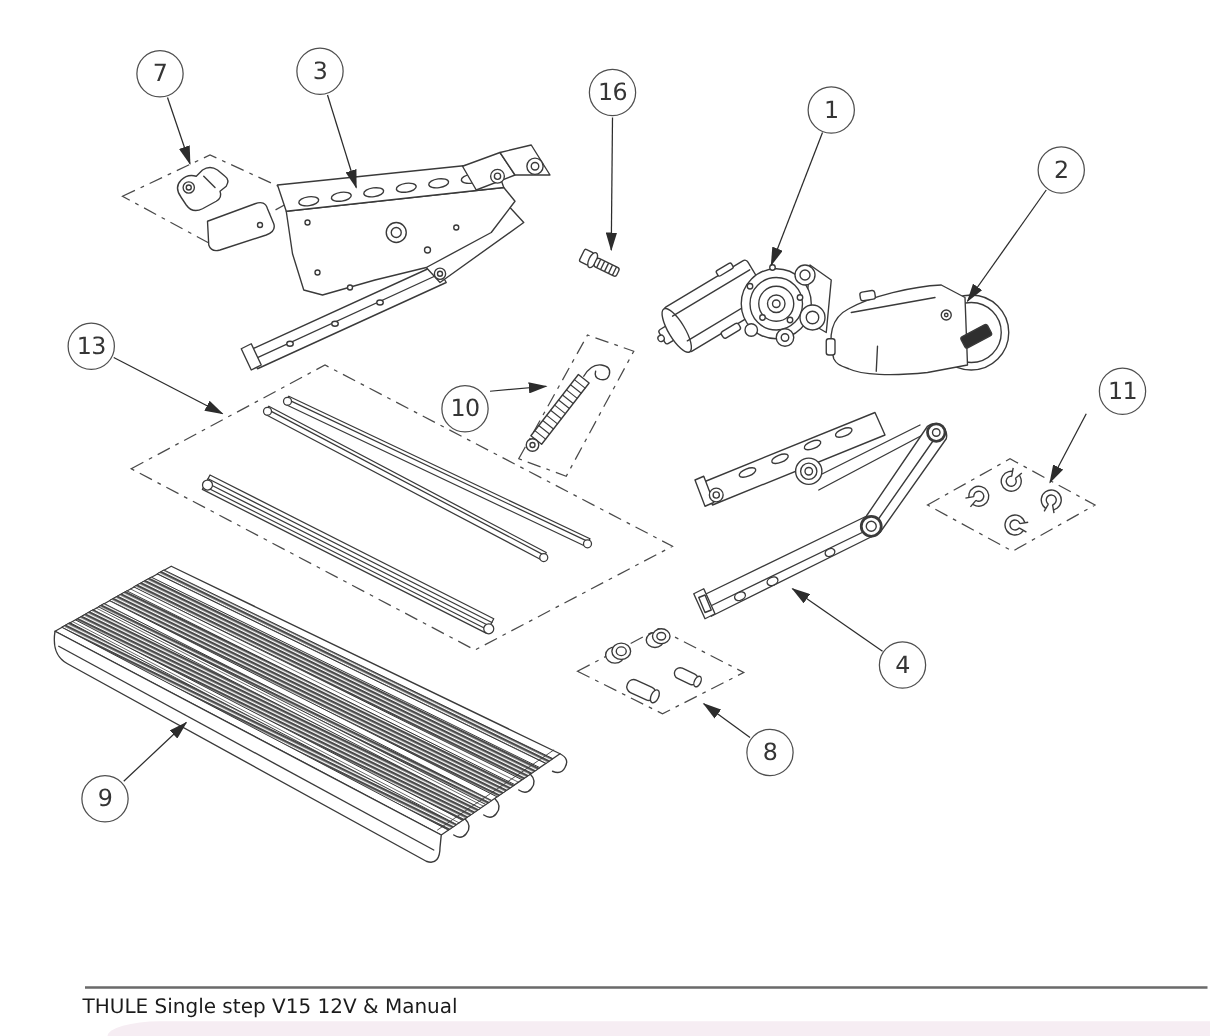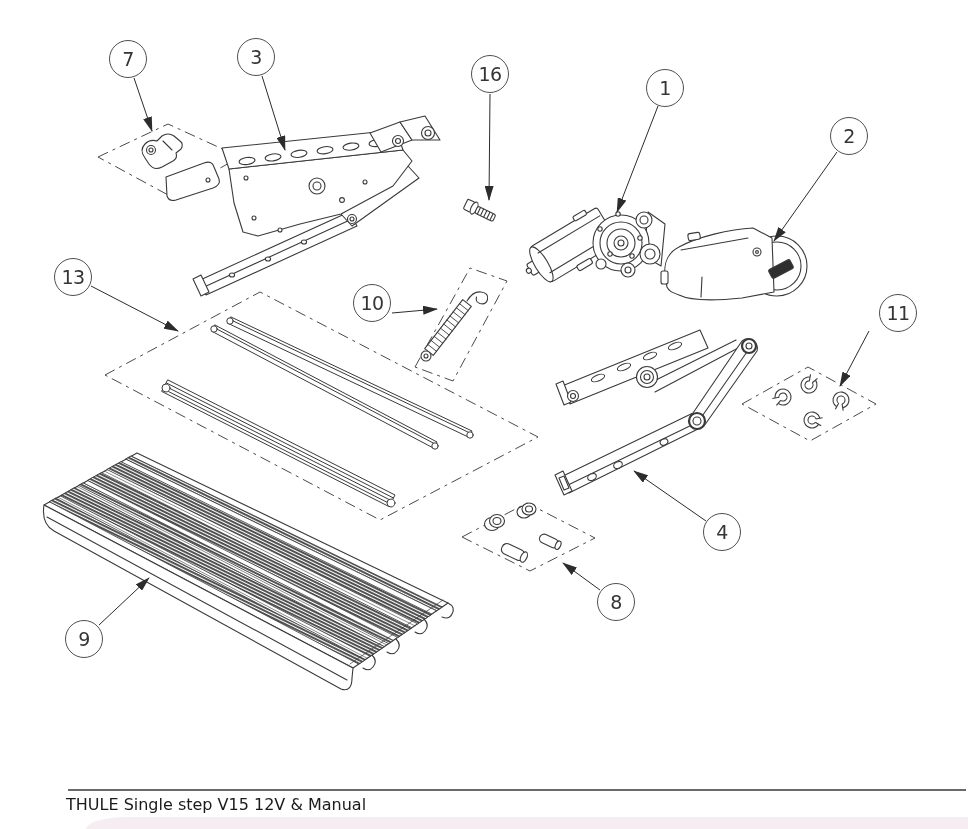--- a/index.html
+++ b/index.html
@@ -330,21 +330,21 @@
     </div>
   <div class="callout" style="left:646px;top:69px;">
       <span>1</span>
     </div>
   <div class="callout" style="left:830px;top:117px;">
       <span>2</span>
     </div>
   <div class="callout" style="left:54px;top:258px;">
       <span>13</span>
     </div>
-  <div class="callout" style="left:353px;top:284px;">
+  <div class="callout" style="left:353px;top:308px;">
       <span>10</span>
     </div>
   <div class="callout" style="left:859px;top:294px;margin-left:20px;">
       <span>11</span>
     </div>
   <div class="callout" style="left:703px;top:513px;">
       <span>4</span>
     </div>
   <div class="callout" style="left:597px;top:583px;">
       <span>8</span>

